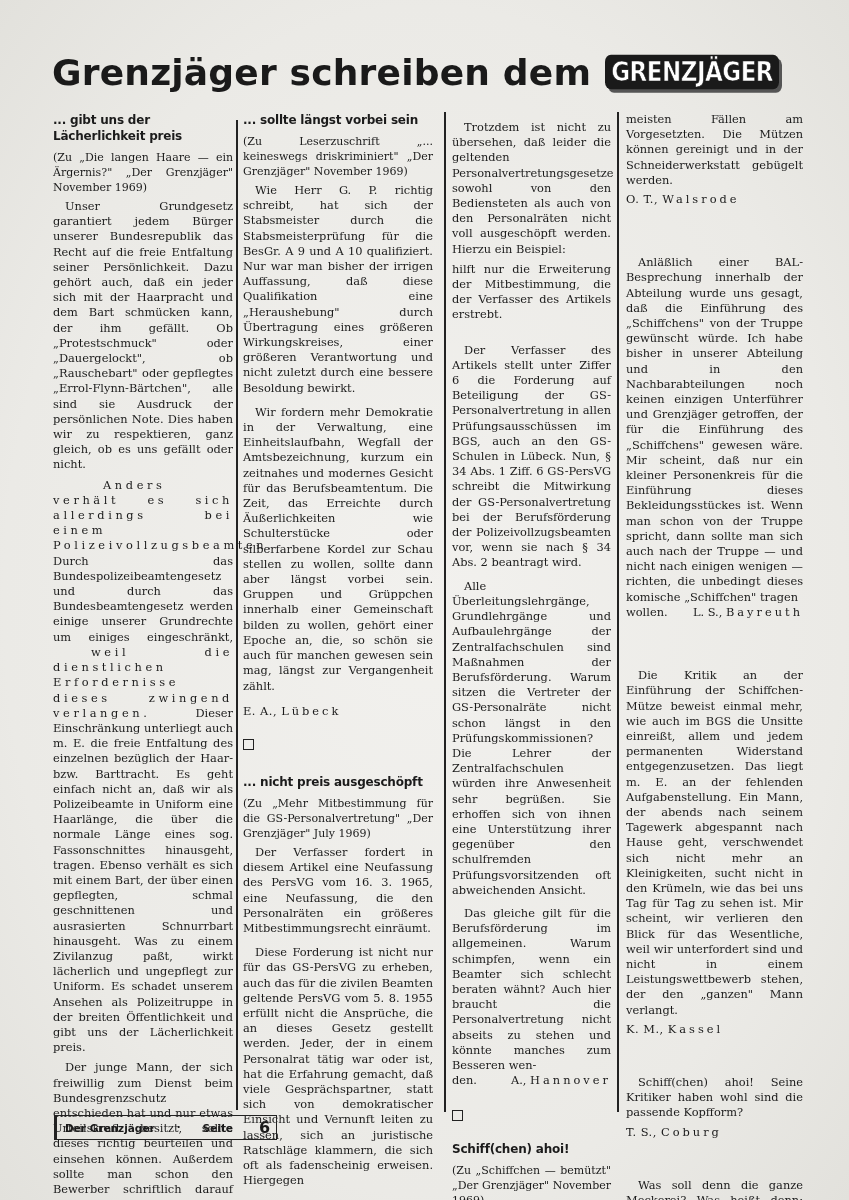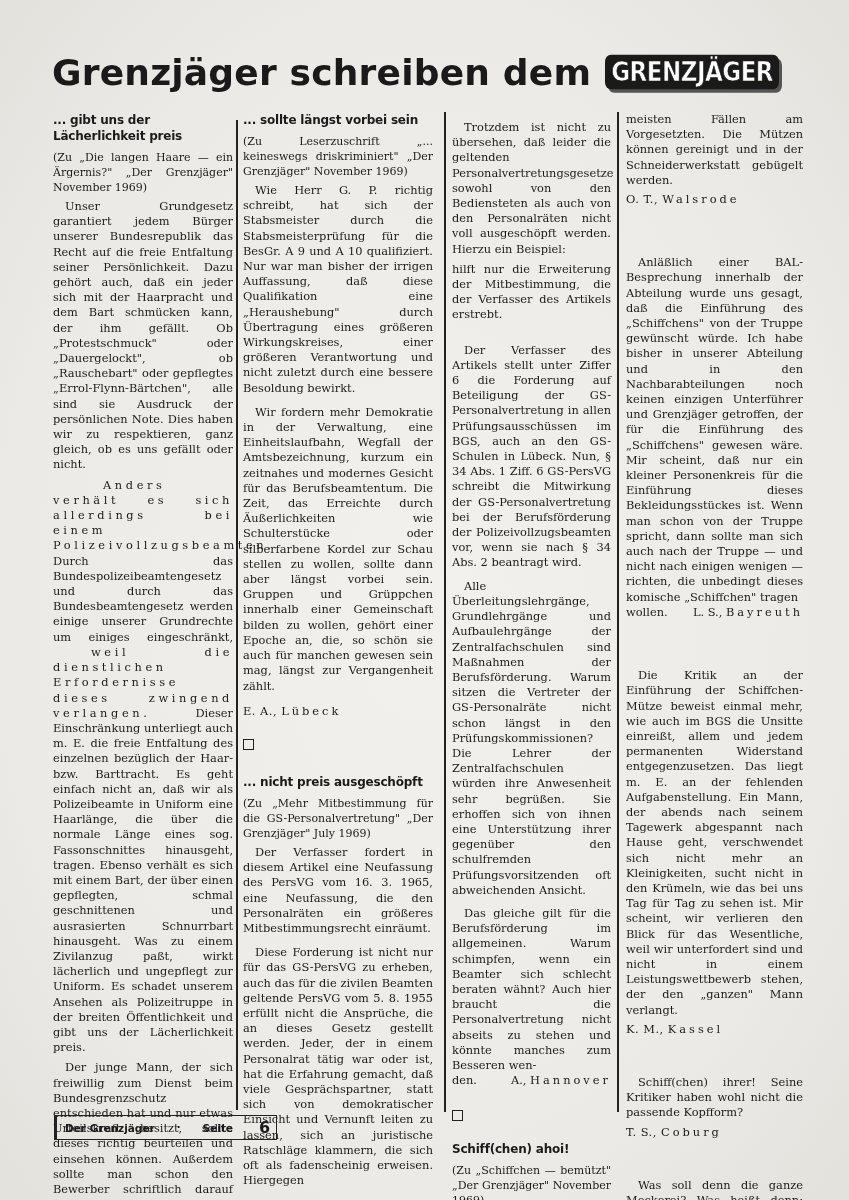--- a/index.html
+++ b/index.html
@@ -144,21 +144,21 @@
     <div class="gap-l"></div>
     <p>Anläßlich einer BAL-Besprechung innerhalb der Abteilung wurde uns gesagt, daß die Einführung des „Schiffchens" von der Truppe gewünscht würde. Ich habe bisher in unserer Abteilung und in den Nachbarabteilungen noch keinen einzigen Unterführer und Grenzjäger getroffen, der für die Einführung des „Schiffchens" gewesen wäre. Mir scheint, daß nur ein kleiner Personenkreis für die Einführung dieses Bekleidungsstückes ist. Wenn man schon von der Truppe spricht, dann sollte man sich auch nach der Truppe — und nicht nach einigen wenigen — richten, die unbedingt dieses komische „Schiffchen" tragen</p>
     <div class="inline-sig">
       <span>wollen.</span>
       <span><span>L. S.,</span> <span class="place" style="letter-spacing:3px">Bayreuth</span></span>
     </div>
     <div class="gap-l"></div>
     <p>Die Kritik an der Einführung der Schiffchen-Mütze beweist einmal mehr, wie auch im BGS die Unsitte einreißt, allem und jedem permanenten Widerstand entgegenzusetzen. Das liegt m. E. an der fehlenden Aufgabenstellung. Ein Mann, der abends nach seinem Tagewerk abgespannt nach Hause geht, verschwendet sich nicht mehr an Kleinigkeiten, sucht nicht in den Krümeln, wie das bei uns Tag für Tag zu sehen ist. Mir scheint, wir verlieren den Blick für das Wesentliche, weil wir unterfordert sind und nicht in einem Leistungswettbewerb stehen, der den „ganzen" Mann verlangt.</p>
     <div class="sig"><span>K. M.,</span> <span class="place">Kassel</span></div>
     <div class="gap-m"></div>
-    <p>Schiff(chen) ihrer! Seine Kritiker haben wohl nicht die passende Kopfform?</p>
+    <p>Schiff(chen) ahoi! Seine Kritiker haben wohl sind die passende Kopfform?</p>
     <div class="sig"><span>T. S.,</span> <span class="place">Coburg</span></div>
     <div class="gap-m"></div>
     <p>Was soll denn die ganze Meckerei? Was heißt denn: „Schiffchen mögen wir nicht"? In einer Truppe wird befohlen und gehorcht!</p>
 
   </div>
 
   <div class="footer">
     <span>Der Grenzjäger</span>
     <span class="dot">·</span>
     <span>Seite</span>

